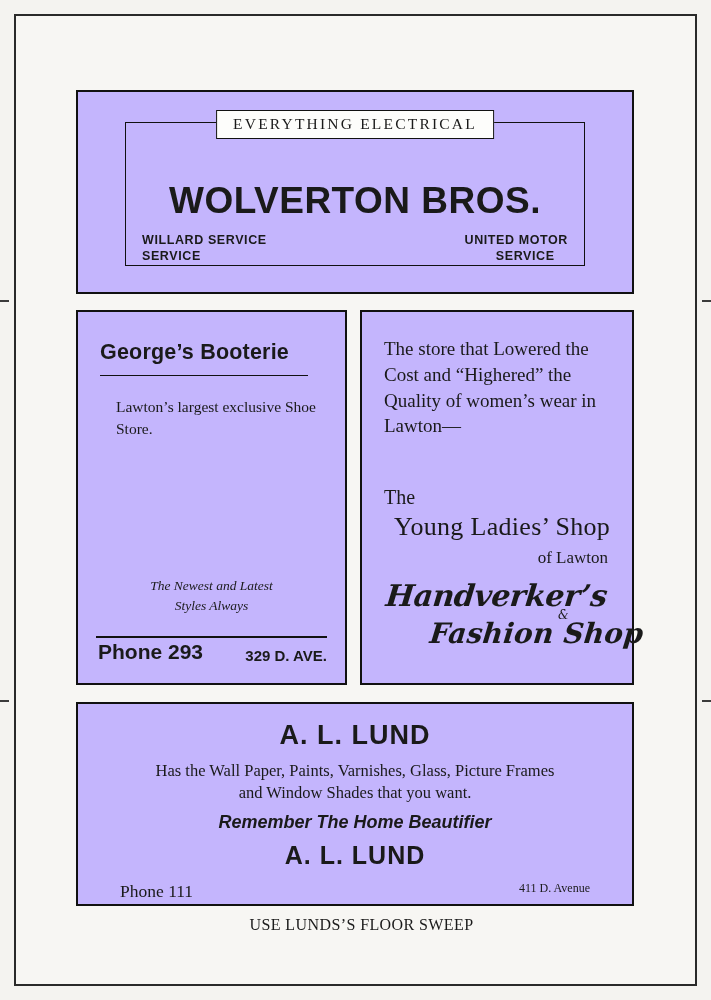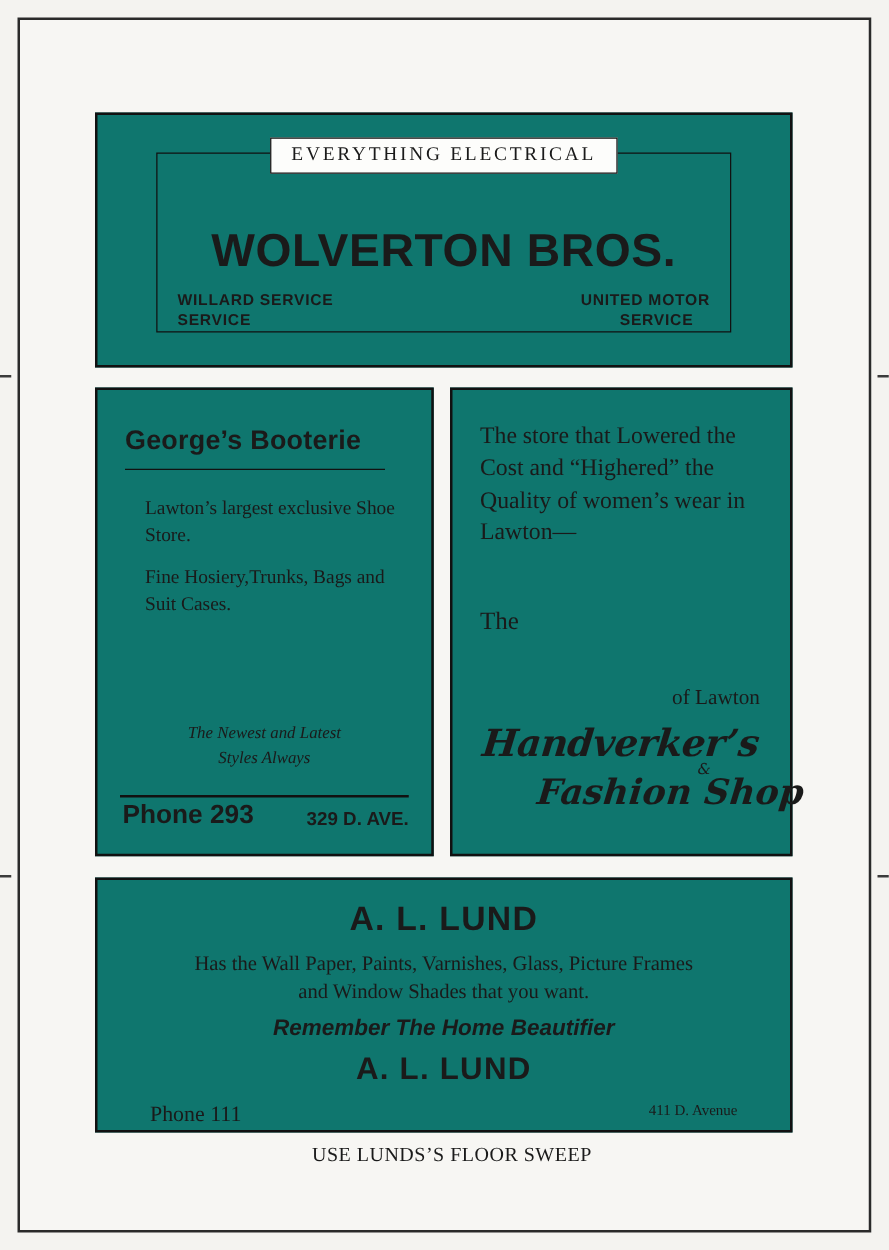--- a/index.html
+++ b/index.html
@@ -33,21 +33,21 @@
   .content {
     position: absolute;
     left: 60px;
     top: 70px;
     width: 590px;
   }
 
   
   .ad-box {
     border: 2px solid #111;
-    background: #0f766e;
+    background: #c4b5fd;
     box-sizing: border-box;
   }
 
   
   #wolverton {
     position: absolute;
     left: 16px;
     top: 20px;
     width: 558px;
     height: 204px;
@@ -346,33 +346,33 @@
       <div class="wolv-right">
         <span>UNITED MOTOR</span><br>
         <span class="l2">SERVICE</span>
       </div>
     </div>
 
     <div class="ad-box" id="booterie">
       <div class="boot-title">George’s  Booterie</div>
       <div class="boot-rule"></div>
       <div class="boot-p1">Lawton’s largest exclusive Shoe Store.</div>
-      <div class="boot-p2">Fine Hosiery,Trunks, Bags and Suit Cases.</div>
       <div class="boot-italic">
         <span>The Newest and Latest</span><br>
         <span>Styles Always</span>
       </div>
       <div class="boot-footrule"></div>
       <div class="boot-phone">Phone 293</div>
       <div class="boot-addr">329 D. AVE.</div>
     </div>
 
     <div class="ad-box" id="ylshop">
       <div class="yl-lead">The store that Lowered the Cost and “Highered” the Quality of women’s wear in Lawton—</div>
       <div class="yl-the">The</div>
+      <div class="yl-name">Young Ladies’ Shop</div>
       <div class="yl-of">of Lawton</div>
       <div class="yl-script1">Handverker’s</div>
       <div class="yl-amp">&amp;</div>
       <div class="yl-script2">Fashion Shop</div>
     </div>
 
     <div class="ad-box" id="lund">
       <div class="lund-title">A. L. LUND</div>
       <div class="lund-line1">
         <span>Has the Wall Paper, Paints, Varnishes, Glass, Picture Frames</span><br>

